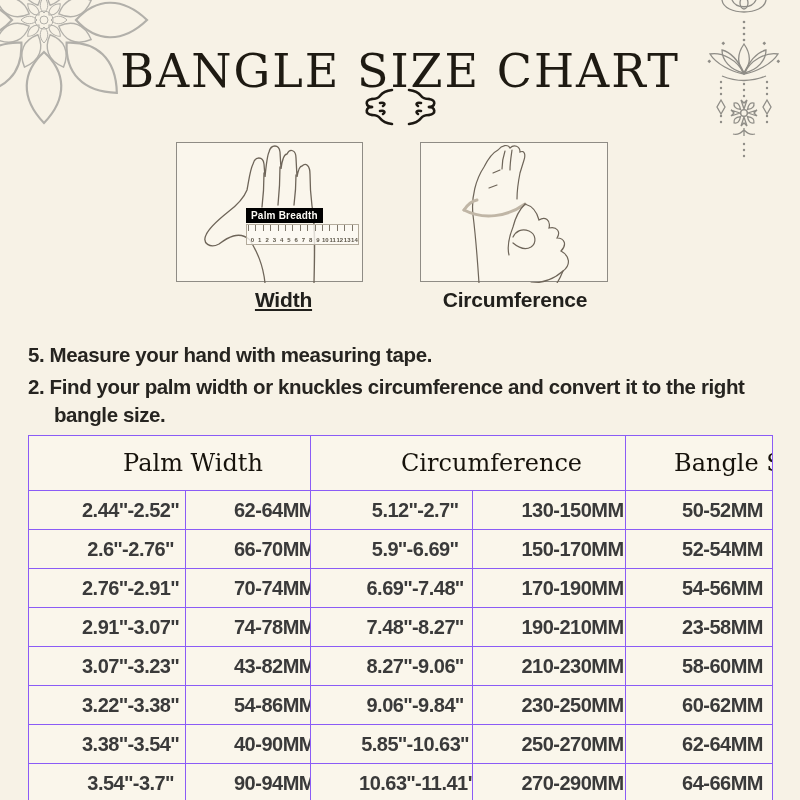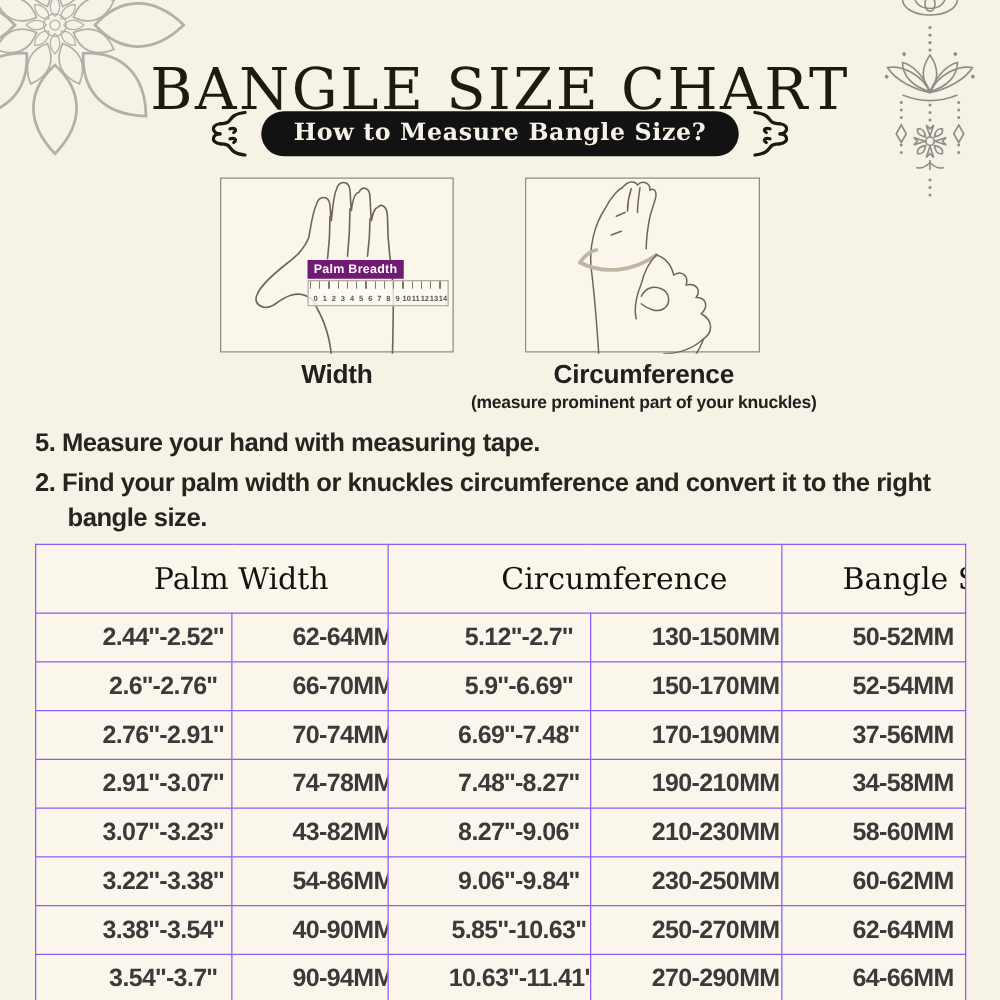--- a/index.html
+++ b/index.html
@@ -44,21 +44,21 @@
     background:#faf6ec;
     border:1px solid #8f8c85;
     box-sizing:border-box;
   }
   #box-width{left:176px;width:187px;}
   #box-circ{left:420px;width:188px;}
   .illus-box svg{position:absolute;left:0;top:0;}
 
   .palm-label{
     position:absolute;left:69px;top:65px;
-    background:#701a75;color:#fdfbf5;
+    background:#000000;color:#fdfbf5;
     font-size:10px;font-weight:700;
     padding:2px 5px;letter-spacing:.2px;
     white-space:nowrap;
   }
   .ruler{
     position:absolute;left:69px;top:81px;width:113px;height:21px;
     background:rgba(252,250,244,.8);
     border:1px solid #b3ab9c;
     box-sizing:border-box;
   }
@@ -71,21 +71,21 @@
     display:flex;justify-content:space-between;
     font-size:6px;color:#5b5548;font-weight:700;
   }
   .ruler .nums span{width:7px;text-align:center;}
 
   
   .caption{
     position:absolute;top:288px;text-align:center;
     font-size:21px;font-weight:700;color:#21201c;letter-spacing:-.2px;
   }
-  #cap-width{left:176px;width:187px;}
+  #cap-width{left:190px;width:187px;text-decoration:underline;}
   #cap-circ{left:370px;width:290px;}
   .caption .note{
     display:block;margin-top:1px;
     font-size:14px;font-weight:700;letter-spacing:-.2px;color:#21201c;
   }
 
   
   .instructions{
     position:absolute;left:28px;top:341px;width:738px;
     font-size:20.5px;font-weight:700;letter-spacing:-.4px;
@@ -225,21 +225,20 @@
 
 <div class="pill-row">
   <svg class="flourish" width="34" height="40" viewBox="0 0 34 40" fill="none" stroke="#1c1812" stroke-width="2.6" stroke-linecap="round">
     <path d="M30,3 C14,5 22,12 10,12"></path>
     <path d="M10,12 C2,13 4,20 10,20"></path>
     <path d="M10,20 C4,20 2,27 10,28"></path>
     <path d="M10,28 C22,28 14,35 30,37"></path>
     <path d="M18,16 C22,15 24,17 21,19"></path>
     <path d="M18,24 C22,23 24,25 21,27"></path>
   </svg>
-  <div class="pill">How to Measure Bangle Size?</div>
   <svg class="flourish" width="34" height="40" viewBox="0 0 34 40" fill="none" stroke="#1c1812" stroke-width="2.6" stroke-linecap="round">
     <path d="M4,3 C20,5 12,12 24,12"></path>
     <path d="M24,12 C32,13 30,20 24,20"></path>
     <path d="M24,20 C30,20 32,27 24,28"></path>
     <path d="M24,28 C12,28 20,35 4,37"></path>
     <path d="M16,16 C12,15 10,17 13,19"></path>
     <path d="M16,24 C12,23 10,25 13,27"></path>
   </svg>
 </div>
 
@@ -290,21 +289,20 @@
     <path d="M104,61 C111,63 116,69 118,77 C124,73 130,77 128,85 C136,83 140,89 136,95 C144,95 146,102 140,108 C149,113 150,122 142,128 C132,137 120,140 110,140"></path>
     <path d="M104,61 C98,67 94,76 92,84 C88,94 86,104 88,112"></path>
     <path d="M92,100 C98,105 105,107 110,104 C116,100 115,91 108,88 C101,85 95,88 92,94"></path>
     <path d="M142,128 C140,133 138,137 136,140"></path>
   </svg>
 </div>
 
 <div class="caption" id="cap-width">Width</div>
 <div class="caption" id="cap-circ">
   <span>Circumference</span>
-  <span class="note">(measure prominent part of your knuckles)</span>
 </div>
 
 <div class="instructions">
   <div class="item">5. Measure your hand with measuring tape.</div>
   <div class="item">2. Find your palm width or knuckles circumference and convert it to the right bangle size.</div>
 </div>
 
 <table class="size-table">
   <colgroup>
     <col style="width:157px">
@@ -333,28 +331,28 @@
         <td>66-70MM</td>
         <td>5.9''-6.69''</td>
         <td>150-170MM</td>
         <td>52-54MM</td>
       </tr>
       <tr>
         <td>2.76''-2.91''</td>
         <td>70-74MM</td>
         <td>6.69''-7.48''</td>
         <td>170-190MM</td>
-        <td>37-56MM</td>
+        <td>54-56MM</td>
       </tr>
       <tr>
         <td>2.91''-3.07''</td>
         <td>74-78MM</td>
         <td>7.48''-8.27''</td>
         <td>190-210MM</td>
-        <td>34-58MM</td>
+        <td>23-58MM</td>
       </tr>
       <tr>
         <td>3.07''-3.23''</td>
         <td>43-82MM</td>
         <td>8.27''-9.06''</td>
         <td>210-230MM</td>
         <td>58-60MM</td>
       </tr>
       <tr>
         <td>3.22''-3.38''</td>

